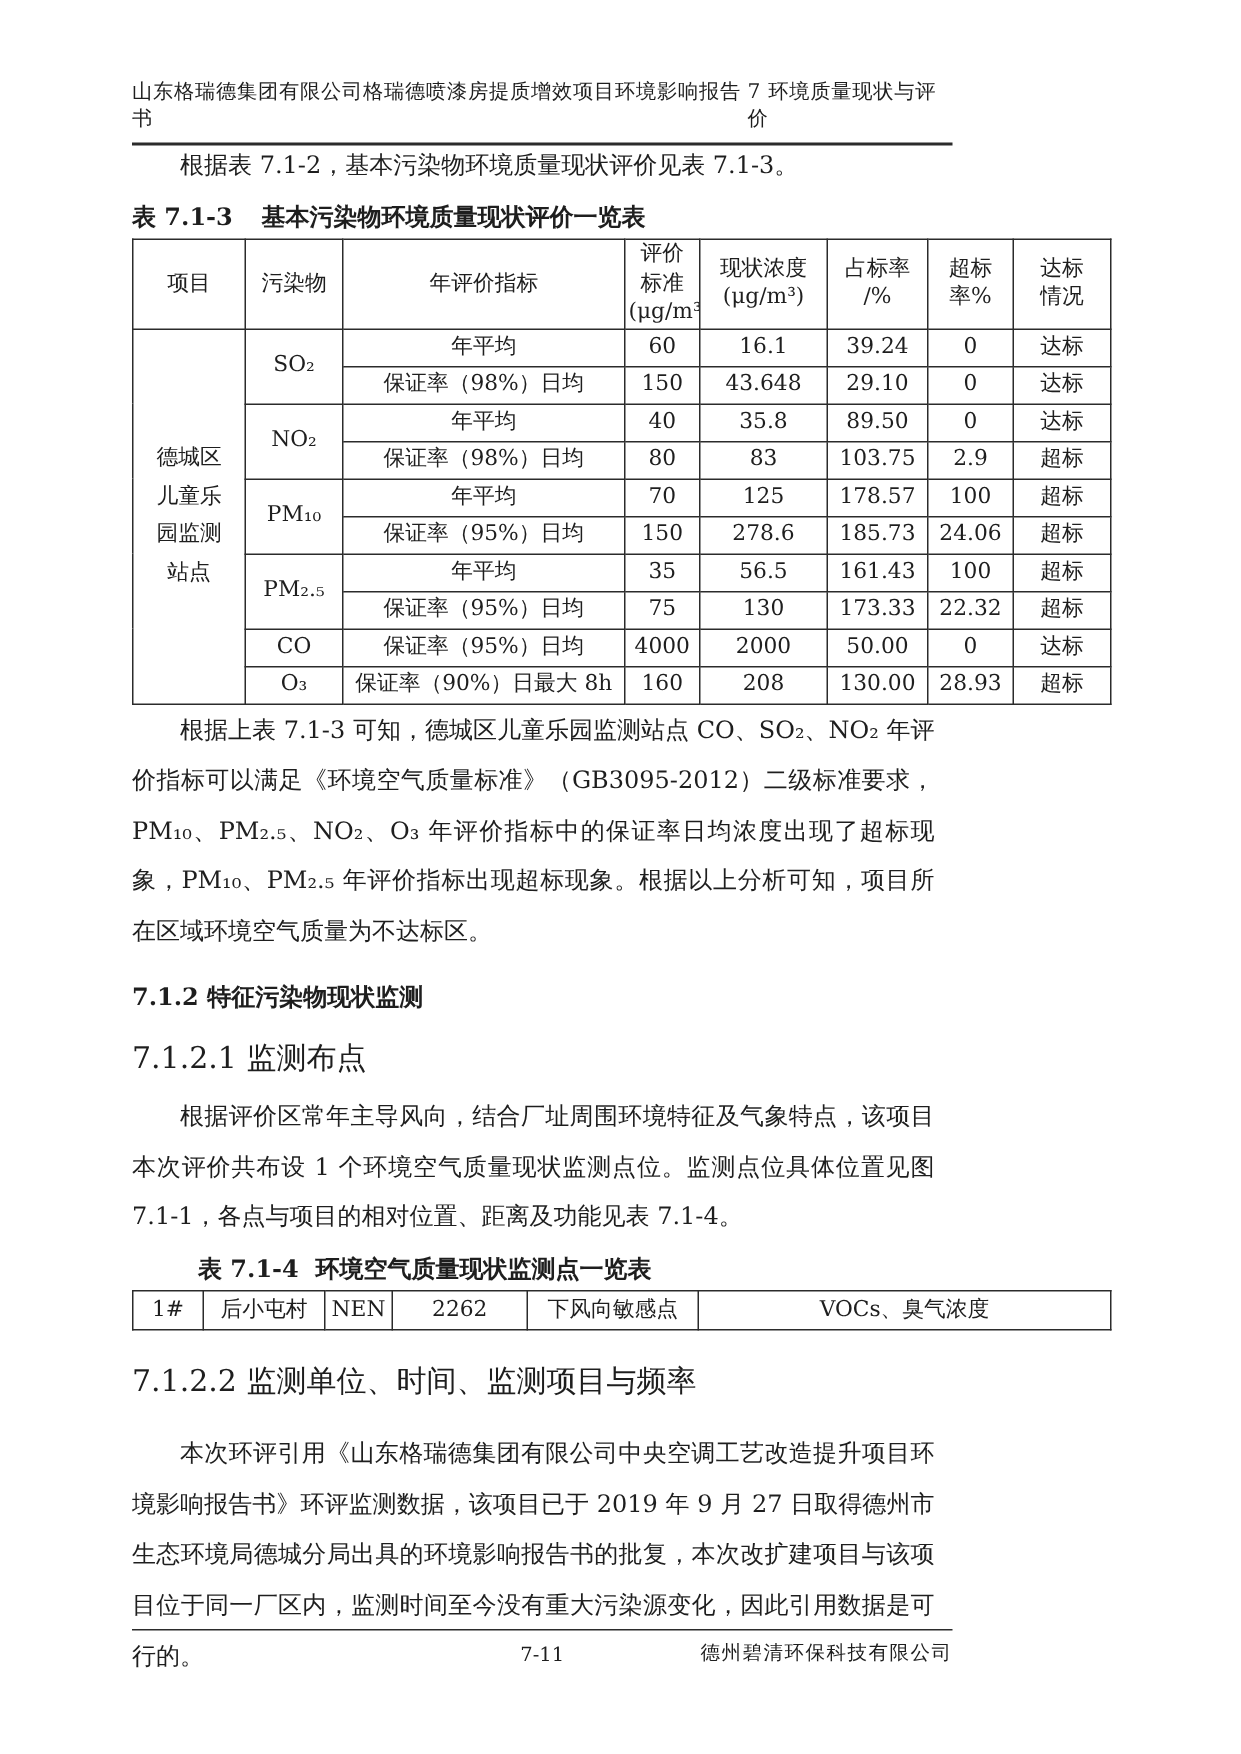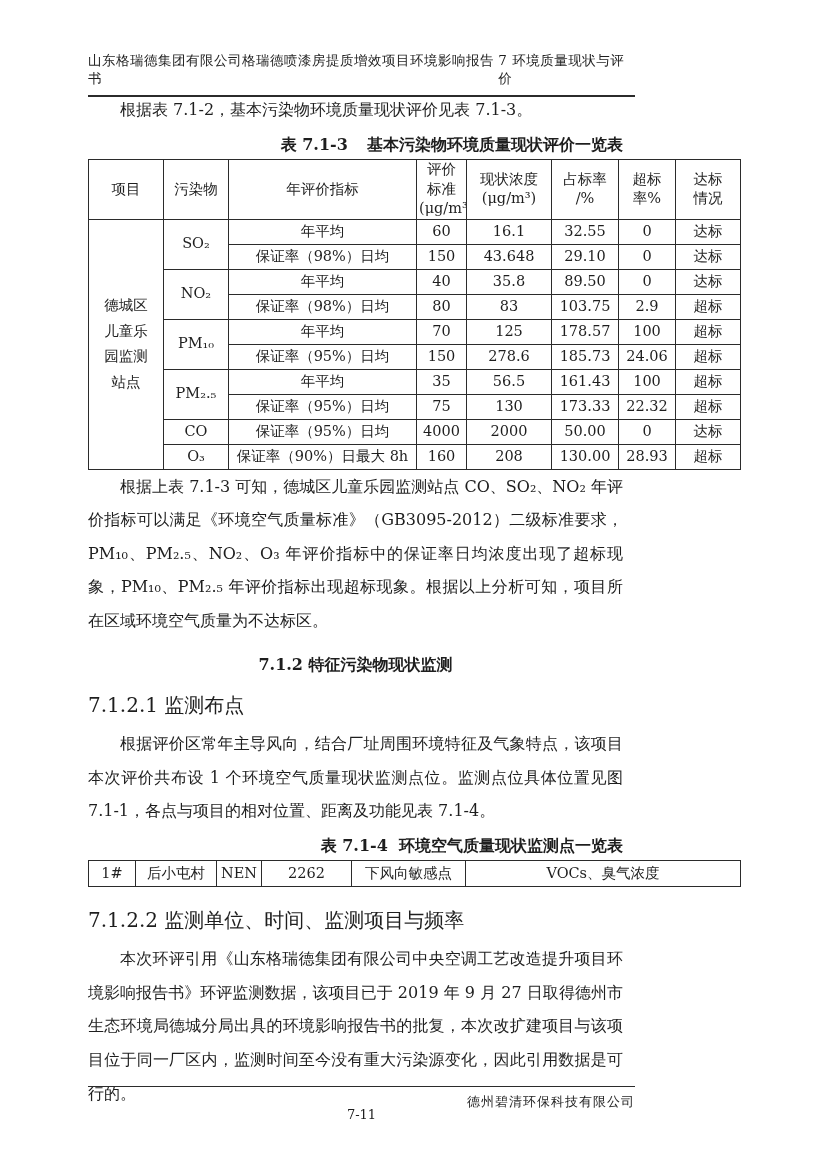--- a/index.html
+++ b/index.html
@@ -19,42 +19,42 @@
     border-bottom:2px solid #2b2b2b;padding-bottom:7px;
   }
 
   
   .pg-footer{
     position:absolute;top:1086px;left:88px;right:87px;
     border-top:1.5px solid #2b2b2b;height:26px;
     font-size:13px;
   }
   .pg-footer .page-num{
-    position:absolute;left:50%;transform:translateX(-50%);top:20px;
+    position:absolute;left:50%;transform:translateX(-50%);top:9px;
   }
   .pg-footer .company{
     position:absolute;right:0;top:6px;letter-spacing:1px;
   }
 
   
   .content{padding:93px 99px 0 88px;}
 
   p.body-text{
     margin:0;font-size:16px;line-height:2.1;
     text-indent:2em;text-align:justify;
   }
   .para-after-table{margin-top:12px;}
   .sec-h2{
-    margin:16px 0 0 0;font-size:16px;font-weight:bold;line-height:1.4;text-align:center;
+    margin:16px 0 0 0;font-size:16px;font-weight:bold;line-height:1.4;
   }
   .sec-h3{
     margin:15px 0 0 0;font-size:20px;font-weight:normal;line-height:1.4;
   }
   .tbl-title{
-    margin:7px 0 0 0;text-align:right;font-size:16px;font-weight:bold;line-height:1.4;
+    margin:7px 0 0 0;text-align:left;font-size:16px;font-weight:bold;line-height:1.4;
   }
   .tbl-title .t-label{margin-right:1.2em;}
   .tbl-title2 .t-label{margin-right:0.7em;margin-left:44px;}
 
   table{
     border-collapse:collapse;width:652px;margin-top:3px;
     table-layout:fixed;
   }
   td,th{
     border:1px solid #2b2b2b;text-align:center;vertical-align:middle;
@@ -114,21 +114,21 @@
       </tr>
       <tr>
         <td class="site-cell" rowspan="10">德城区
 儿童乐
 园监测
 站点</td>
         <td rowspan="2">SO₂</td>
         <td>年平均</td>
         <td>60</td>
         <td>16.1</td>
-        <td>32.55</td>
+        <td>39.24</td>
         <td>0</td>
         <td>达标</td>
       </tr>
       <tr>
         <td>保证率（98%）日均</td>
         <td>150</td>
         <td>43.648</td>
         <td>29.10</td>
         <td>0</td>
         <td>达标</td>
@@ -231,21 +231,21 @@
         <td>NEN</td>
         <td>2262</td>
         <td>下风向敏感点</td>
         <td>VOCs、臭气浓度</td>
       </tr>
     </tbody>
       </table>
 
     <h3 class="sec-h3" style="margin-top:19px">7.1.2.2 监测单位、时间、监测项目与频率</h3>
 
-    <p class="body-text" style="margin-top:8px">本次环评引用《山东格瑞德集团有限公司中央空调工艺改造提升项目环境影响报告书》环评监测数据，该项目已于 2019 年 9 月 27 日取得德州市生态环境局德城分局出具的环境影响报告书的批复，本次改扩建项目与该项目位于同一厂区内，监测时间至今没有重大污染源变化，因此引用数据是可行的。</p>
+    <p class="body-text" style="margin-top:18px">本次环评引用《山东格瑞德集团有限公司中央空调工艺改造提升项目环境影响报告书》环评监测数据，该项目已于 2019 年 9 月 27 日取得德州市生态环境局德城分局出具的环境影响报告书的批复，本次改扩建项目与该项目位于同一厂区内，监测时间至今没有重大污染源变化，因此引用数据是可行的。</p>
 
   </div>
 
   <div class="pg-footer">
     <span class="page-num">7-11</span>
     <span class="company">德州碧清环保科技有限公司</span>
   </div>
 
 </div>
 

